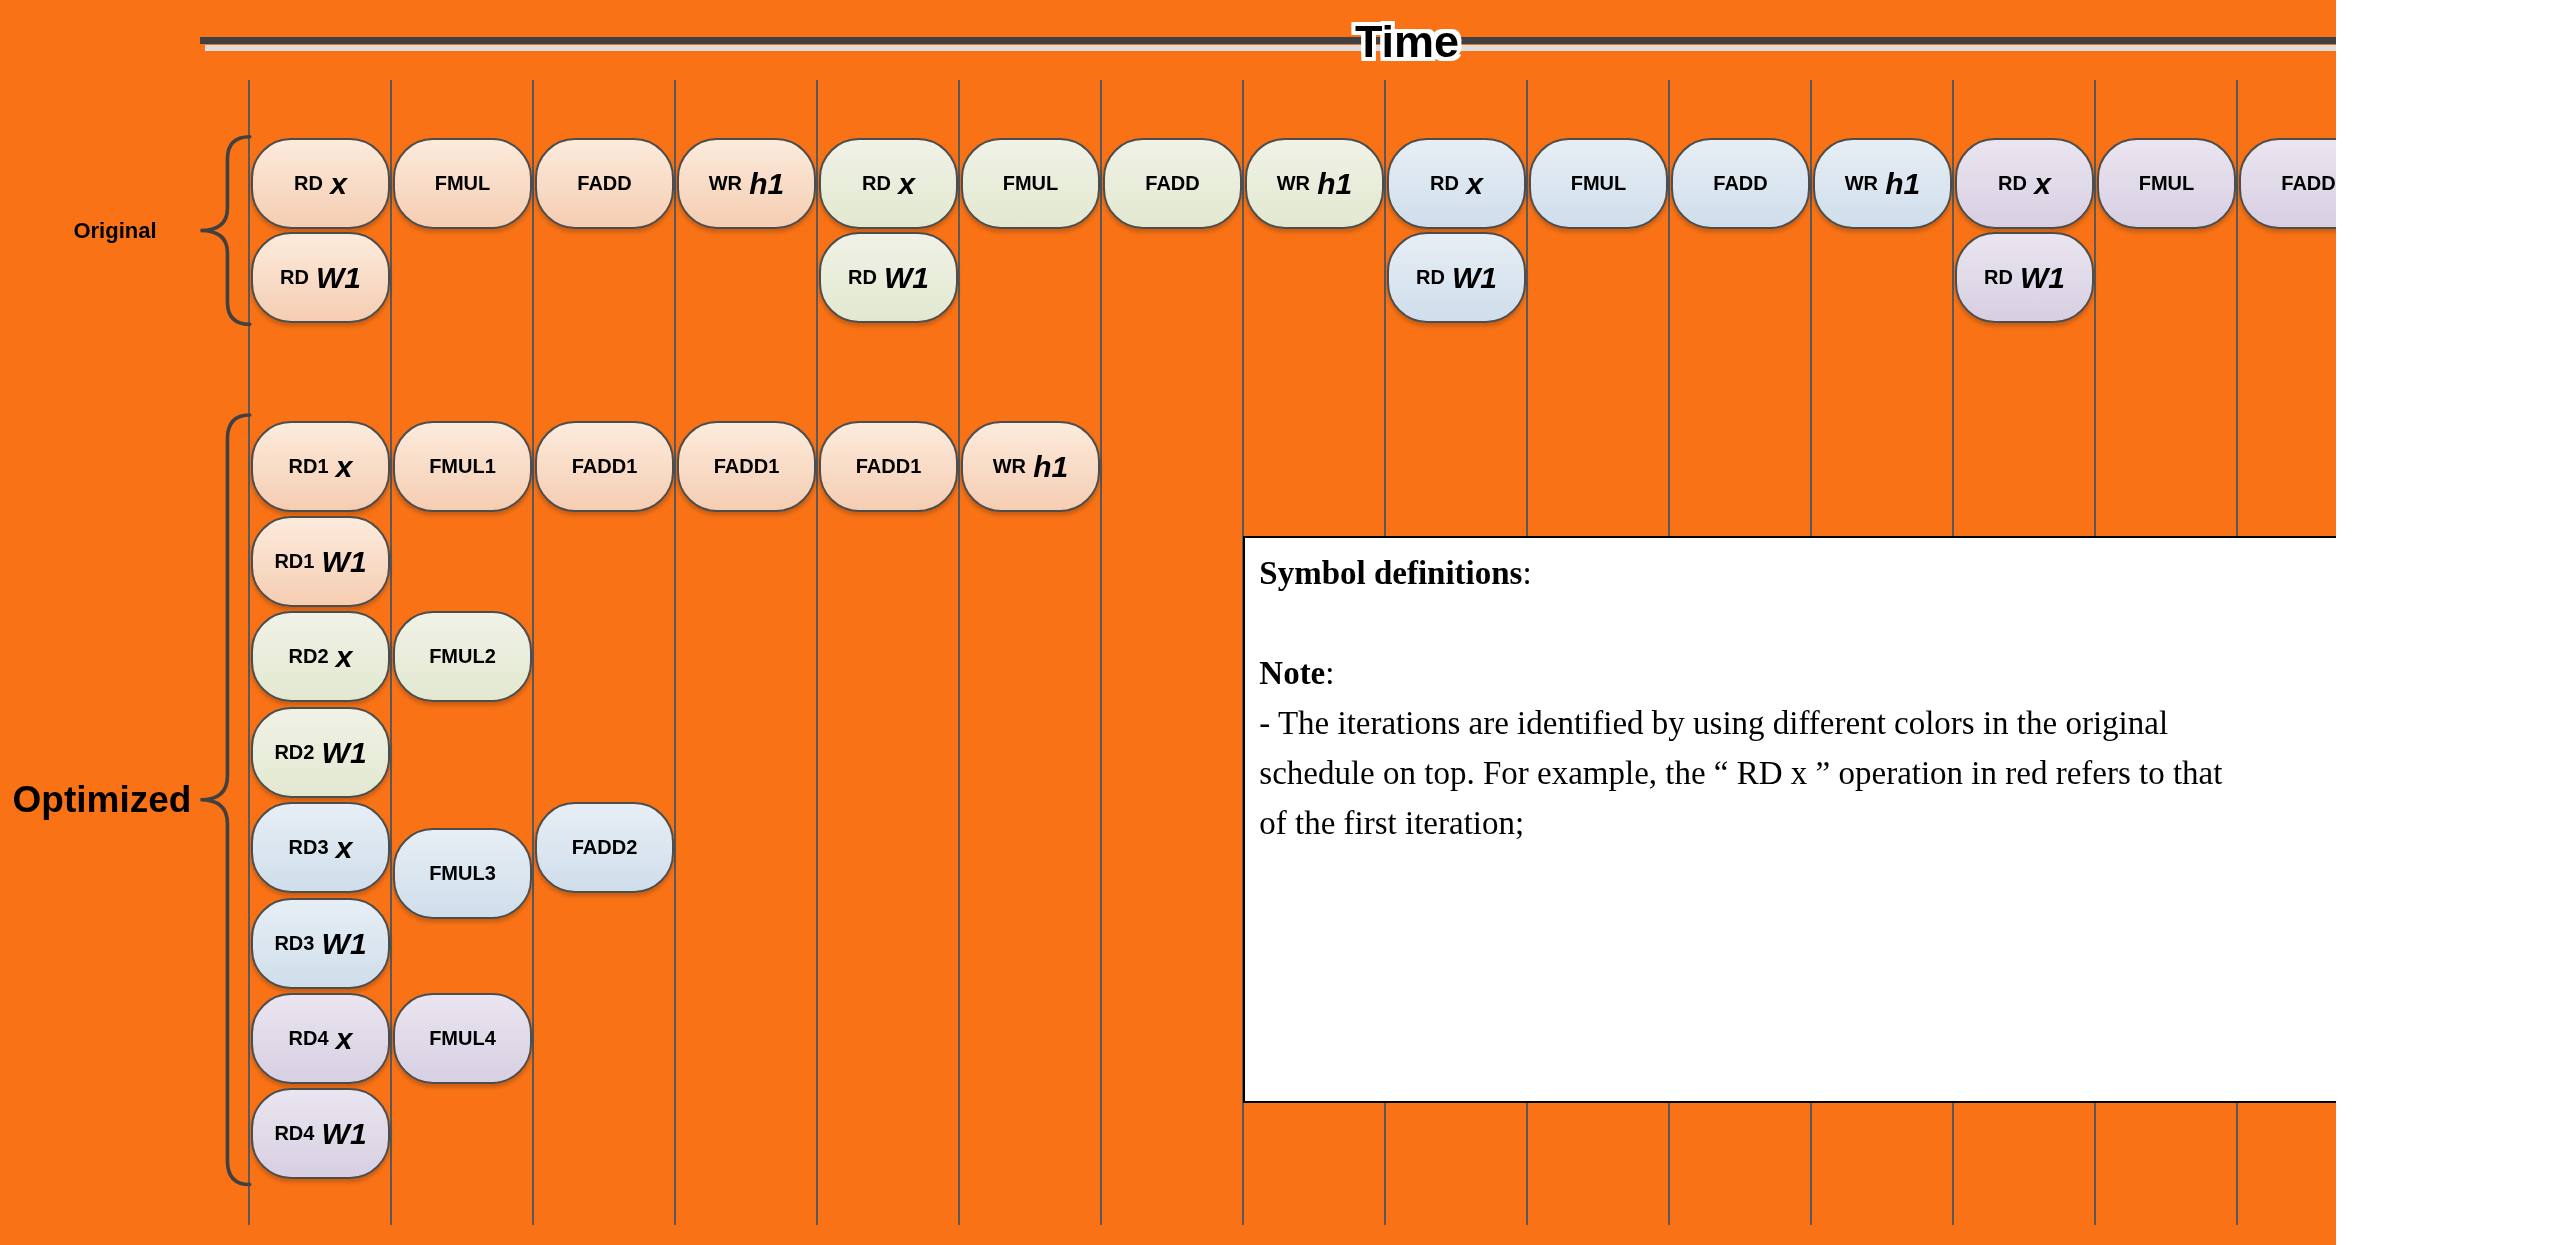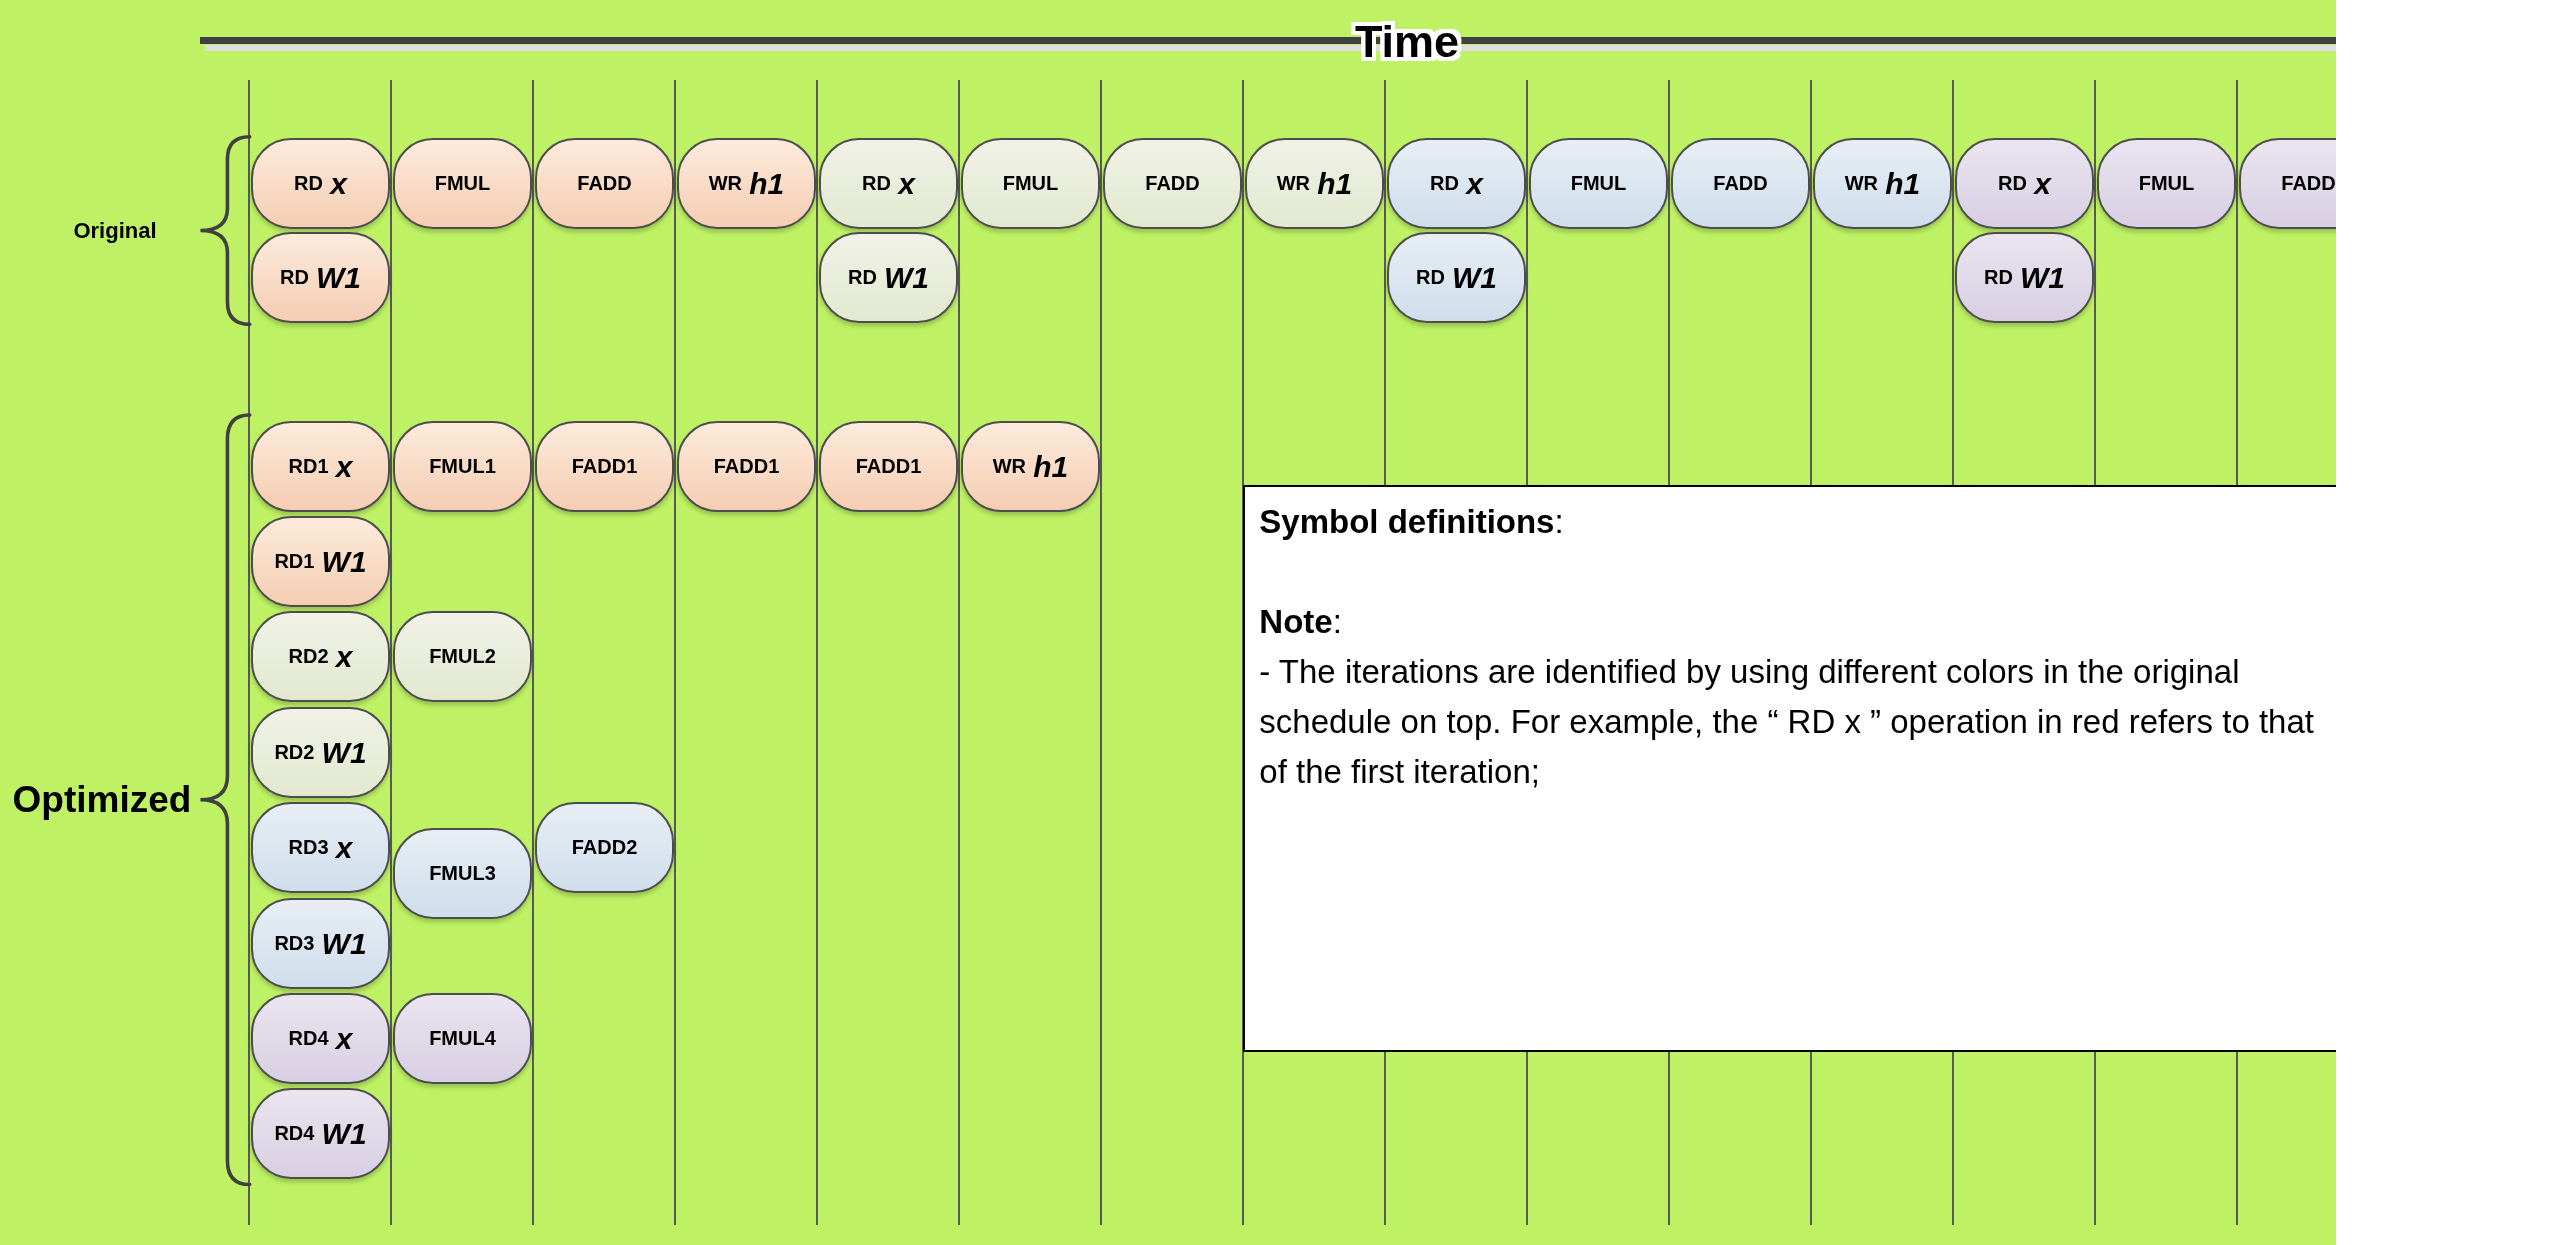--- a/index.html
+++ b/index.html
@@ -1,16 +1,16 @@
 <!DOCTYPE html>
 <html style="font-size:12.7px"><head>
 <meta charset="utf-8">
 <style>
   html,body{margin:0;padding:0;background:#ffffff;}
-  #canvas{position:relative;width:2336px;height:1245px;background:#bef264;overflow:hidden;
+  #canvas{position:relative;width:2336px;height:1245px;background:#f97316;overflow:hidden;
           font-family:"Liberation Sans", sans-serif;}
 
   
   .axis-line{position:absolute;z-index:4;}
   #arrow-shadow-line{height:6.4px;background:#dedede;}
   #arrow-line{height:7.2px;background:#404040;}
   #arrow-head{position:absolute;z-index:4;width:0;height:0;
               border-top:17.5px solid transparent;border-bottom:17.5px solid transparent;
               border-left:43px solid #404040;}
   #arrow-head-shadow{position:absolute;z-index:3;width:0;height:0;
@@ -213,21 +213,21 @@
       </div>
       <div class="pill" style="left: 393px; top: 993px; width: 139px; height: 91px; background: linear-gradient(rgb(234, 229, 240) 0%, rgb(215, 207, 226) 100%); border-color: rgb(77, 77, 77);">
         <span class="pt">FMUL4</span>
       </div>
       <div class="pill" style="left: 251px; top: 1088px; width: 139px; height: 91px; background: linear-gradient(rgb(234, 229, 240) 0%, rgb(215, 207, 226) 100%); border-color: rgb(77, 77, 77);">
         <span class="pt">RD4</span>
         <span class="pe">W1</span>
       </div>
     </div>
 
-  <div id="legend" style="left:1243px;top:485px;width:1275px;height:567px;">
+  <div id="legend" style="left:1243px;top:536px;width:1275px;height:567px;font-family:Liberation Serif, serif;">
     <div class="lg-line"><span class="b">Symbol definitions</span><span>:</span></div>
     <div class="lg-spacer"></div>
     <div class="lg-line"><span class="b">Note</span><span>:</span></div>
     <div id="lg-notes">
         <div class="lg-line">- The iterations are identified by using different colors in the original</div>
         <div class="lg-line">schedule on top. For example, the “ RD x ” operation in red refers to that</div>
         <div class="lg-line">of the first iteration;</div>
       </div>
   </div>
 

